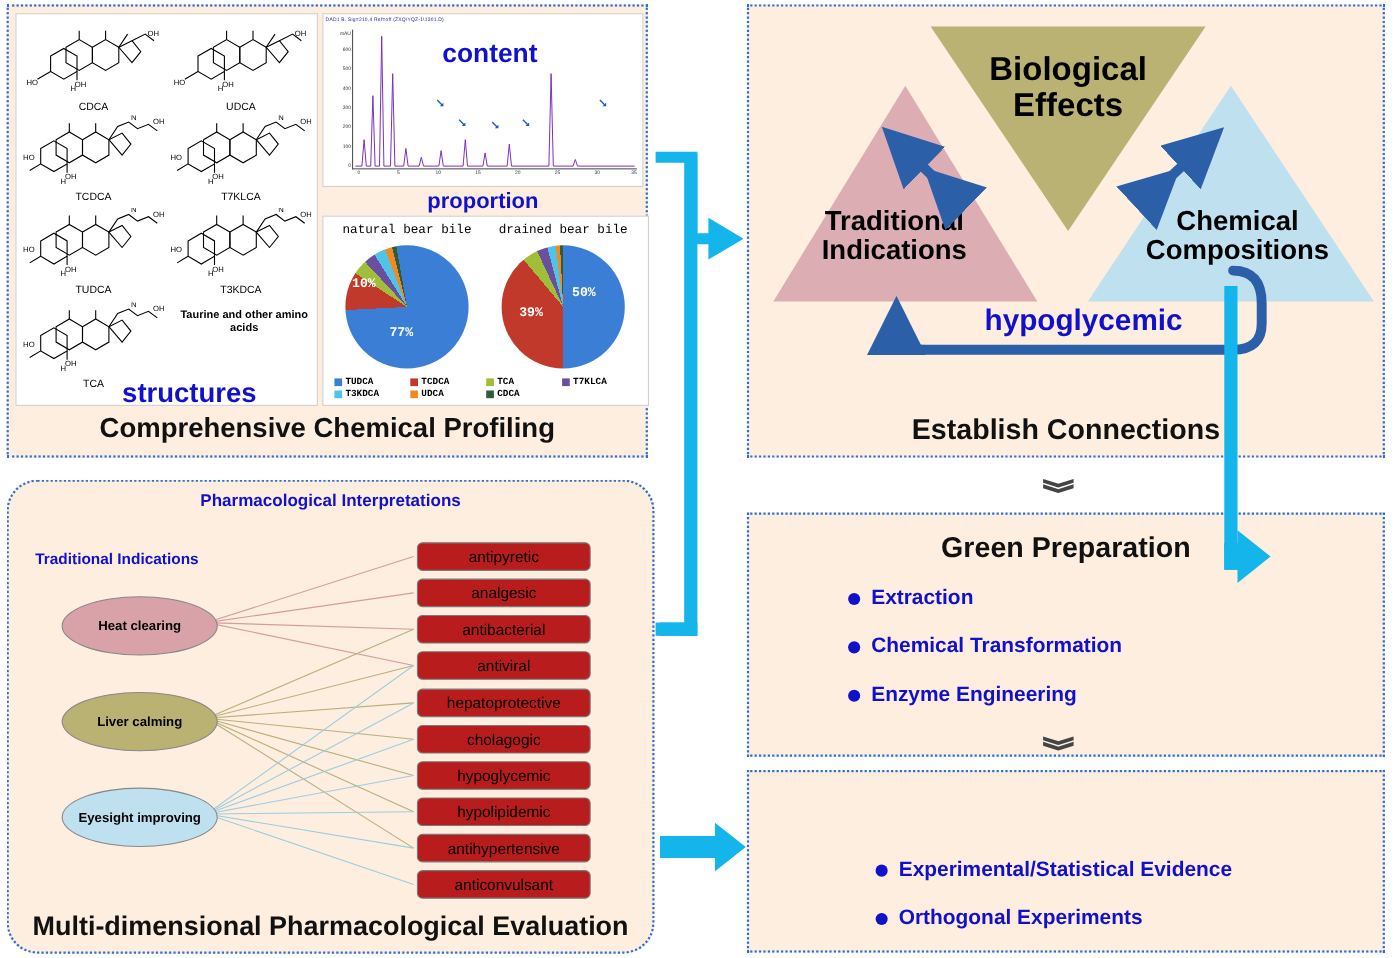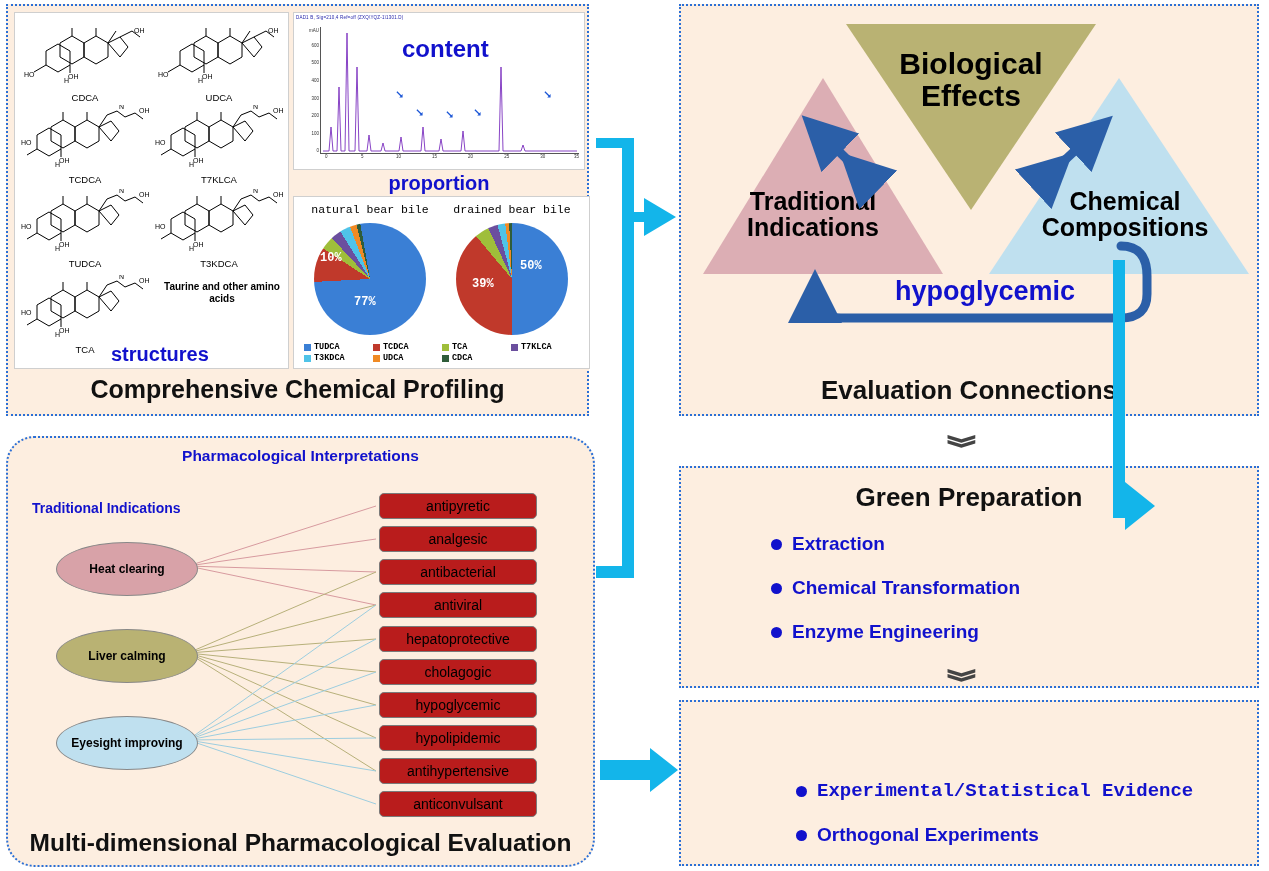--- a/index.html
+++ b/index.html
@@ -374,21 +374,21 @@
           <text x="34" y="62" font-size="7" fill="#000">H</text>
           <text x="38" y="58" font-size="7" fill="#000">OH</text>
           <text x="98" y="4" font-size="7" fill="#000">N</text>
           <text x="118" y="8" font-size="7" fill="#000">OH</text>
         </svg>
         <div class="struct-name">TCA</div>
       </div>
 
       <div class="struct-cell" style="left:146px; top:268px; width:122px; font-size:10px; font-weight:bold; line-height:1.2;">Taurine and other amino acids</div>
 
-      <div class="label-blue" style="position:absolute; left:96px; top:330px; font-size:20px;">structures</div>
+      <div class="label-blue" style="position:absolute; left:96px; top:330px; font-size:25px;">structures</div>
     </div>
   </div>
 
   <div class="white-card" id="chrom-card">
     <div id="chrom-header">DAD1 B, Sig=210,4 Ref=off (ZXQ\YQZ-1\1301.D)</div>
     <div id="chrom-plot">
       <div class="chrom-yt" style="top:2%;">mAU</div>
       <div class="chrom-yt" style="top:14%;">600</div>
       <div class="chrom-yt" style="top:28%;">500</div>
       <div class="chrom-yt" style="top:42%;">400</div>
@@ -588,41 +588,41 @@
       <marker id="ah" markerWidth="6" markerHeight="6" refX="3" refY="3" orient="auto">
         <path d="M0,0 L6,3 L0,6 z" fill="#2b5fa8"></path>
       </marker>
     </defs>
     <line x1="178" y1="165" x2="140" y2="128" stroke="#2b5fa8" stroke-width="9" marker-start="url(#ah)" marker-end="url(#ah)"></line>
     <line x1="372" y1="165" x2="412" y2="128" stroke="#2b5fa8" stroke-width="9" marker-start="url(#ah)" marker-end="url(#ah)"></line>
     <path d="M440,240 q26,0 26,30 l0,18 q0,24 -26,24 l-280,0 q-26,0 -26,-22" fill="none" stroke="#2b5fa8" stroke-width="9" stroke-linecap="round" marker-end="url(#ah)"></path>
   </svg>
 
   <div id="contribution">hypoglycemic</div>
-  <div id="conn-caption">Evaluation Connections</div>
+  <div id="conn-caption">Establish Connections</div>
 </div>
 
 <div class="panel" id="panel-green">
   <div id="green-title">Green Preparation</div>
   <div class="bullet-row" style="left:90px; top:65px;">
     <span class="dot"></span>
     <span>Extraction</span>
   </div>
   <div class="bullet-row" style="left:90px; top:109px;">
     <span class="dot"></span>
     <span>Chemical Transformation</span>
   </div>
   <div class="bullet-row" style="left:90px; top:153px;">
     <span class="dot"></span>
     <span>Enzyme Engineering</span>
   </div>
 </div>
 
 <div class="panel" id="panel-formula">
-  <div class="bullet-row" style="left:115px; top:78px;font-family:Liberation Mono, monospace;">
+  <div class="bullet-row" style="left:115px; top:78px;">
     <span class="dot"></span>
     <span>Experimental/Statistical Evidence</span>
   </div>
   <div class="bullet-row" style="left:115px; top:122px;">
     <span class="dot"></span>
     <span>Orthogonal Experiments</span>
   </div>
 </div>
 
 <svg class="overlay">

